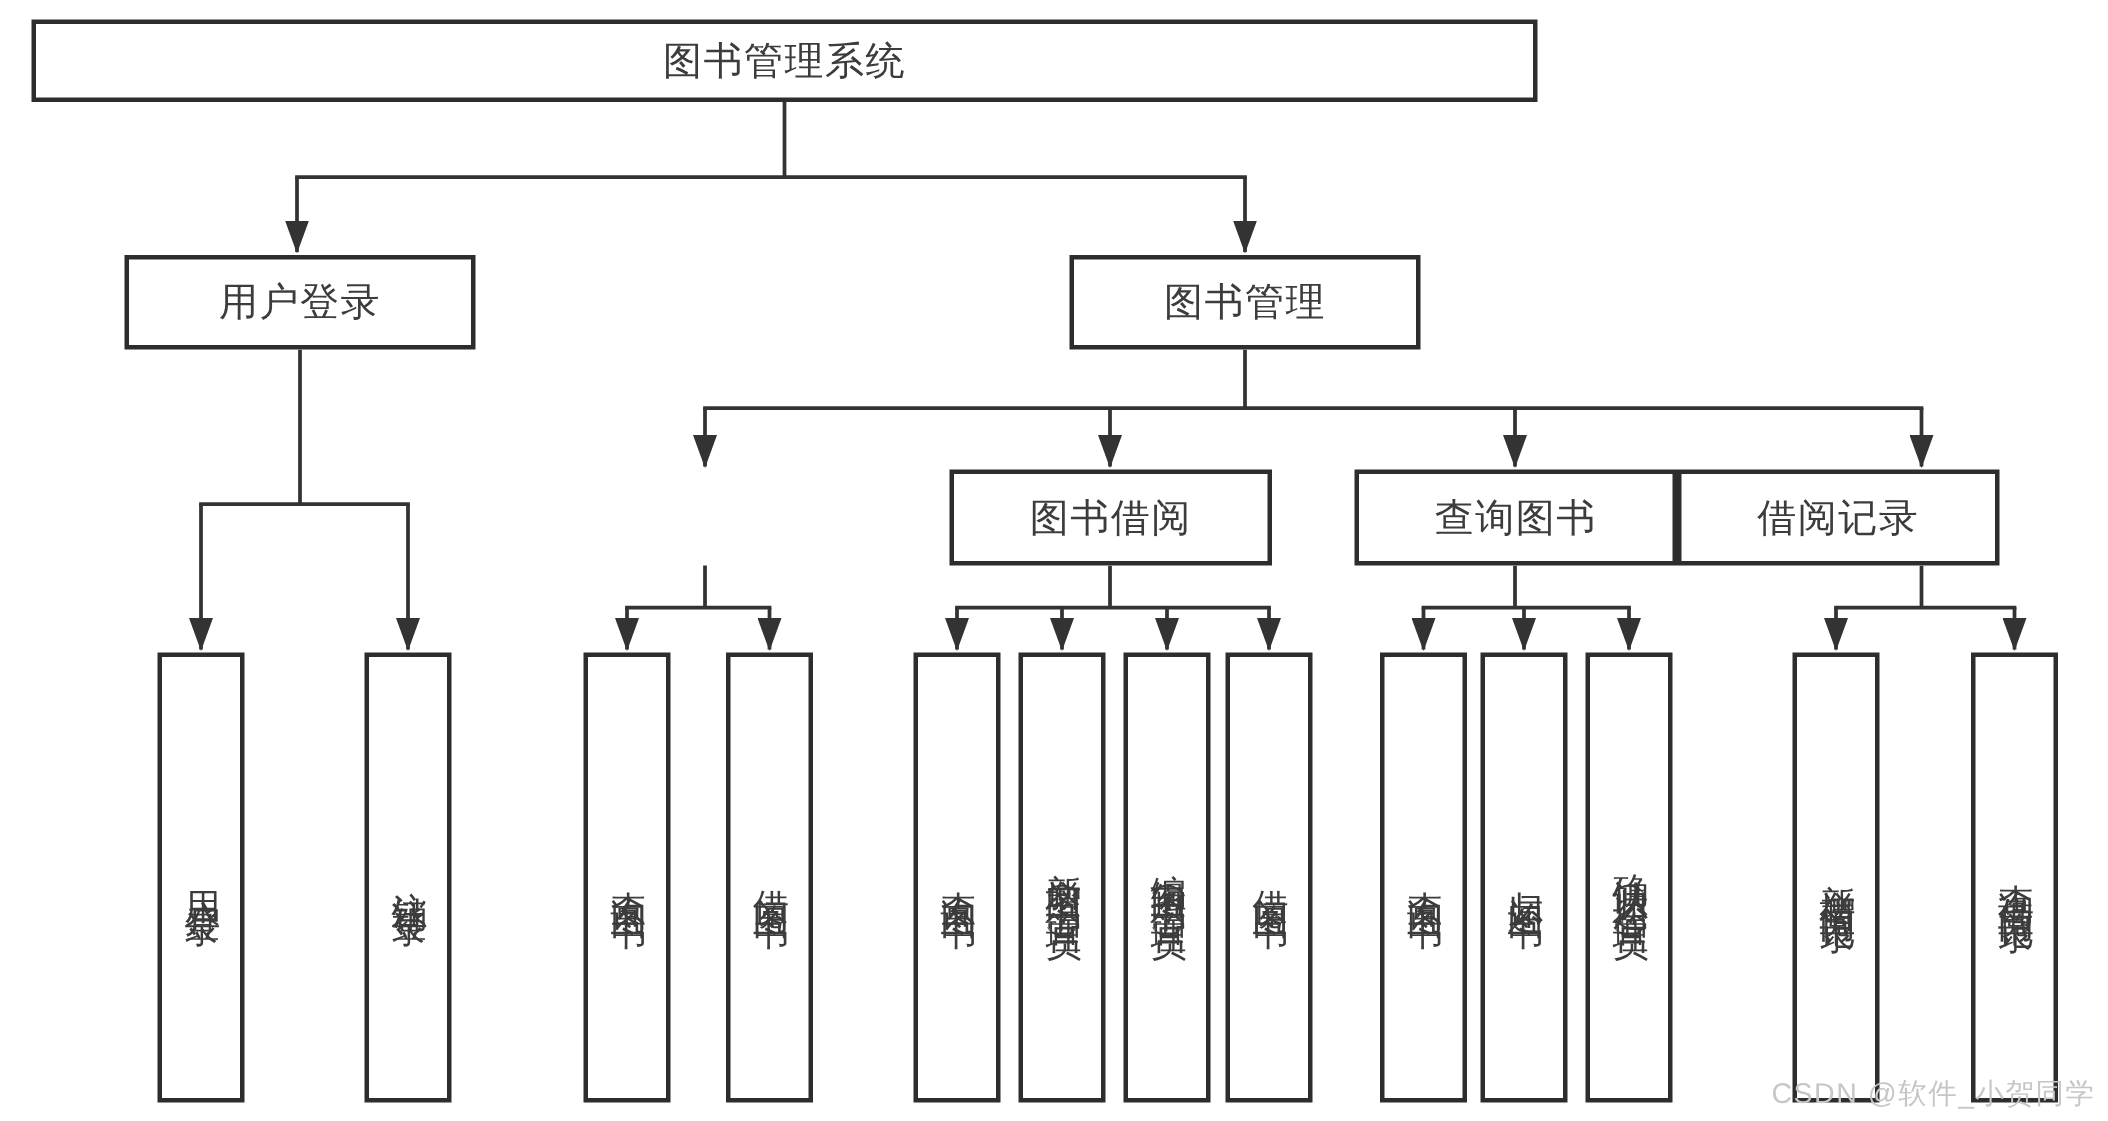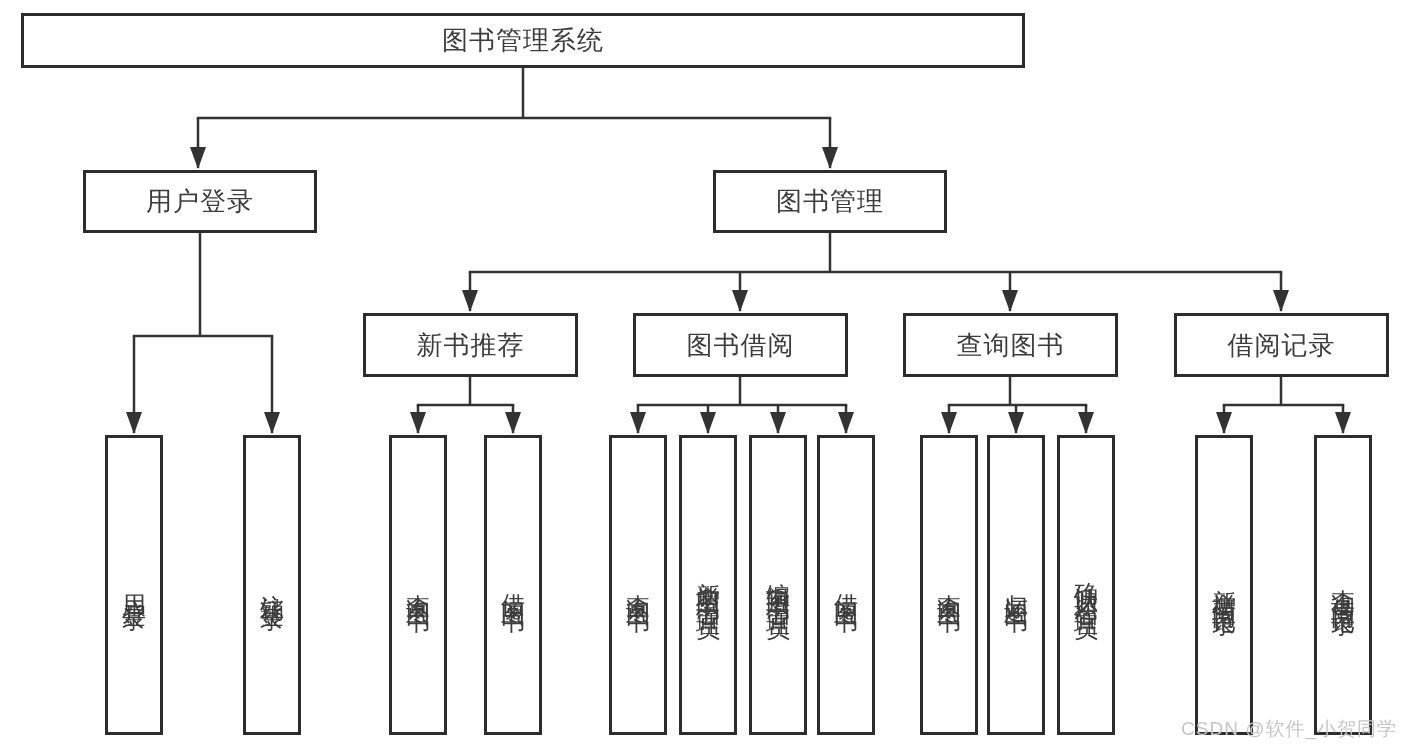--- a/index.html
+++ b/index.html
@@ -37,21 +37,21 @@
   .n-root { left: 21px; top: 13px; width: 1004px; height: 55px; }
   
   .n-l2 { top: 170px; width: 234px; height: 63px; }
   .n-user-login { left: 83px; }
   .n-book-mgmt { left: 713px; }
   
   .n-l3 { top: 313px; width: 215px; height: 64px; }
   .n-recommend { left: 363px; }
   .n-borrow    { left: 633px; font-family: Liberation Mono, monospace; }
   .n-current   { left: 903px; }
-  .n-records   { left: 1174px; }
+  .n-records   { left: 1118px; }
   
   .lf-1  { left: 105px; }
   .lf-2  { left: 243px; }
   .lf-3  { left: 389px; }
   .lf-4  { left: 484px; }
   .lf-5  { left: 609px; }
   .lf-6  { left: 679px; }
   .lf-7  { left: 749px; }
   .lf-8  { left: 817px; }
   .lf-9  { left: 920px; }
@@ -130,23 +130,20 @@
     <span>图书管理系统</span>
   </div>
 
   <div class="node hbox n-l2 n-user-login">
     <span>用户登录</span>
   </div>
   <div class="node hbox n-l2 n-book-mgmt">
     <span>图书管理</span>
   </div>
 
-  <div class="node hbox n-l3 n-recommend">
-    <span>新书推荐</span>
-  </div>
   <div class="node hbox n-l3 n-borrow">
     <span>图书借阅</span>
   </div>
   <div class="node hbox n-l3 n-current">
     <span>查询图书</span>
   </div>
   <div class="node hbox n-l3 n-records">
     <span>借阅记录</span>
   </div>
 

